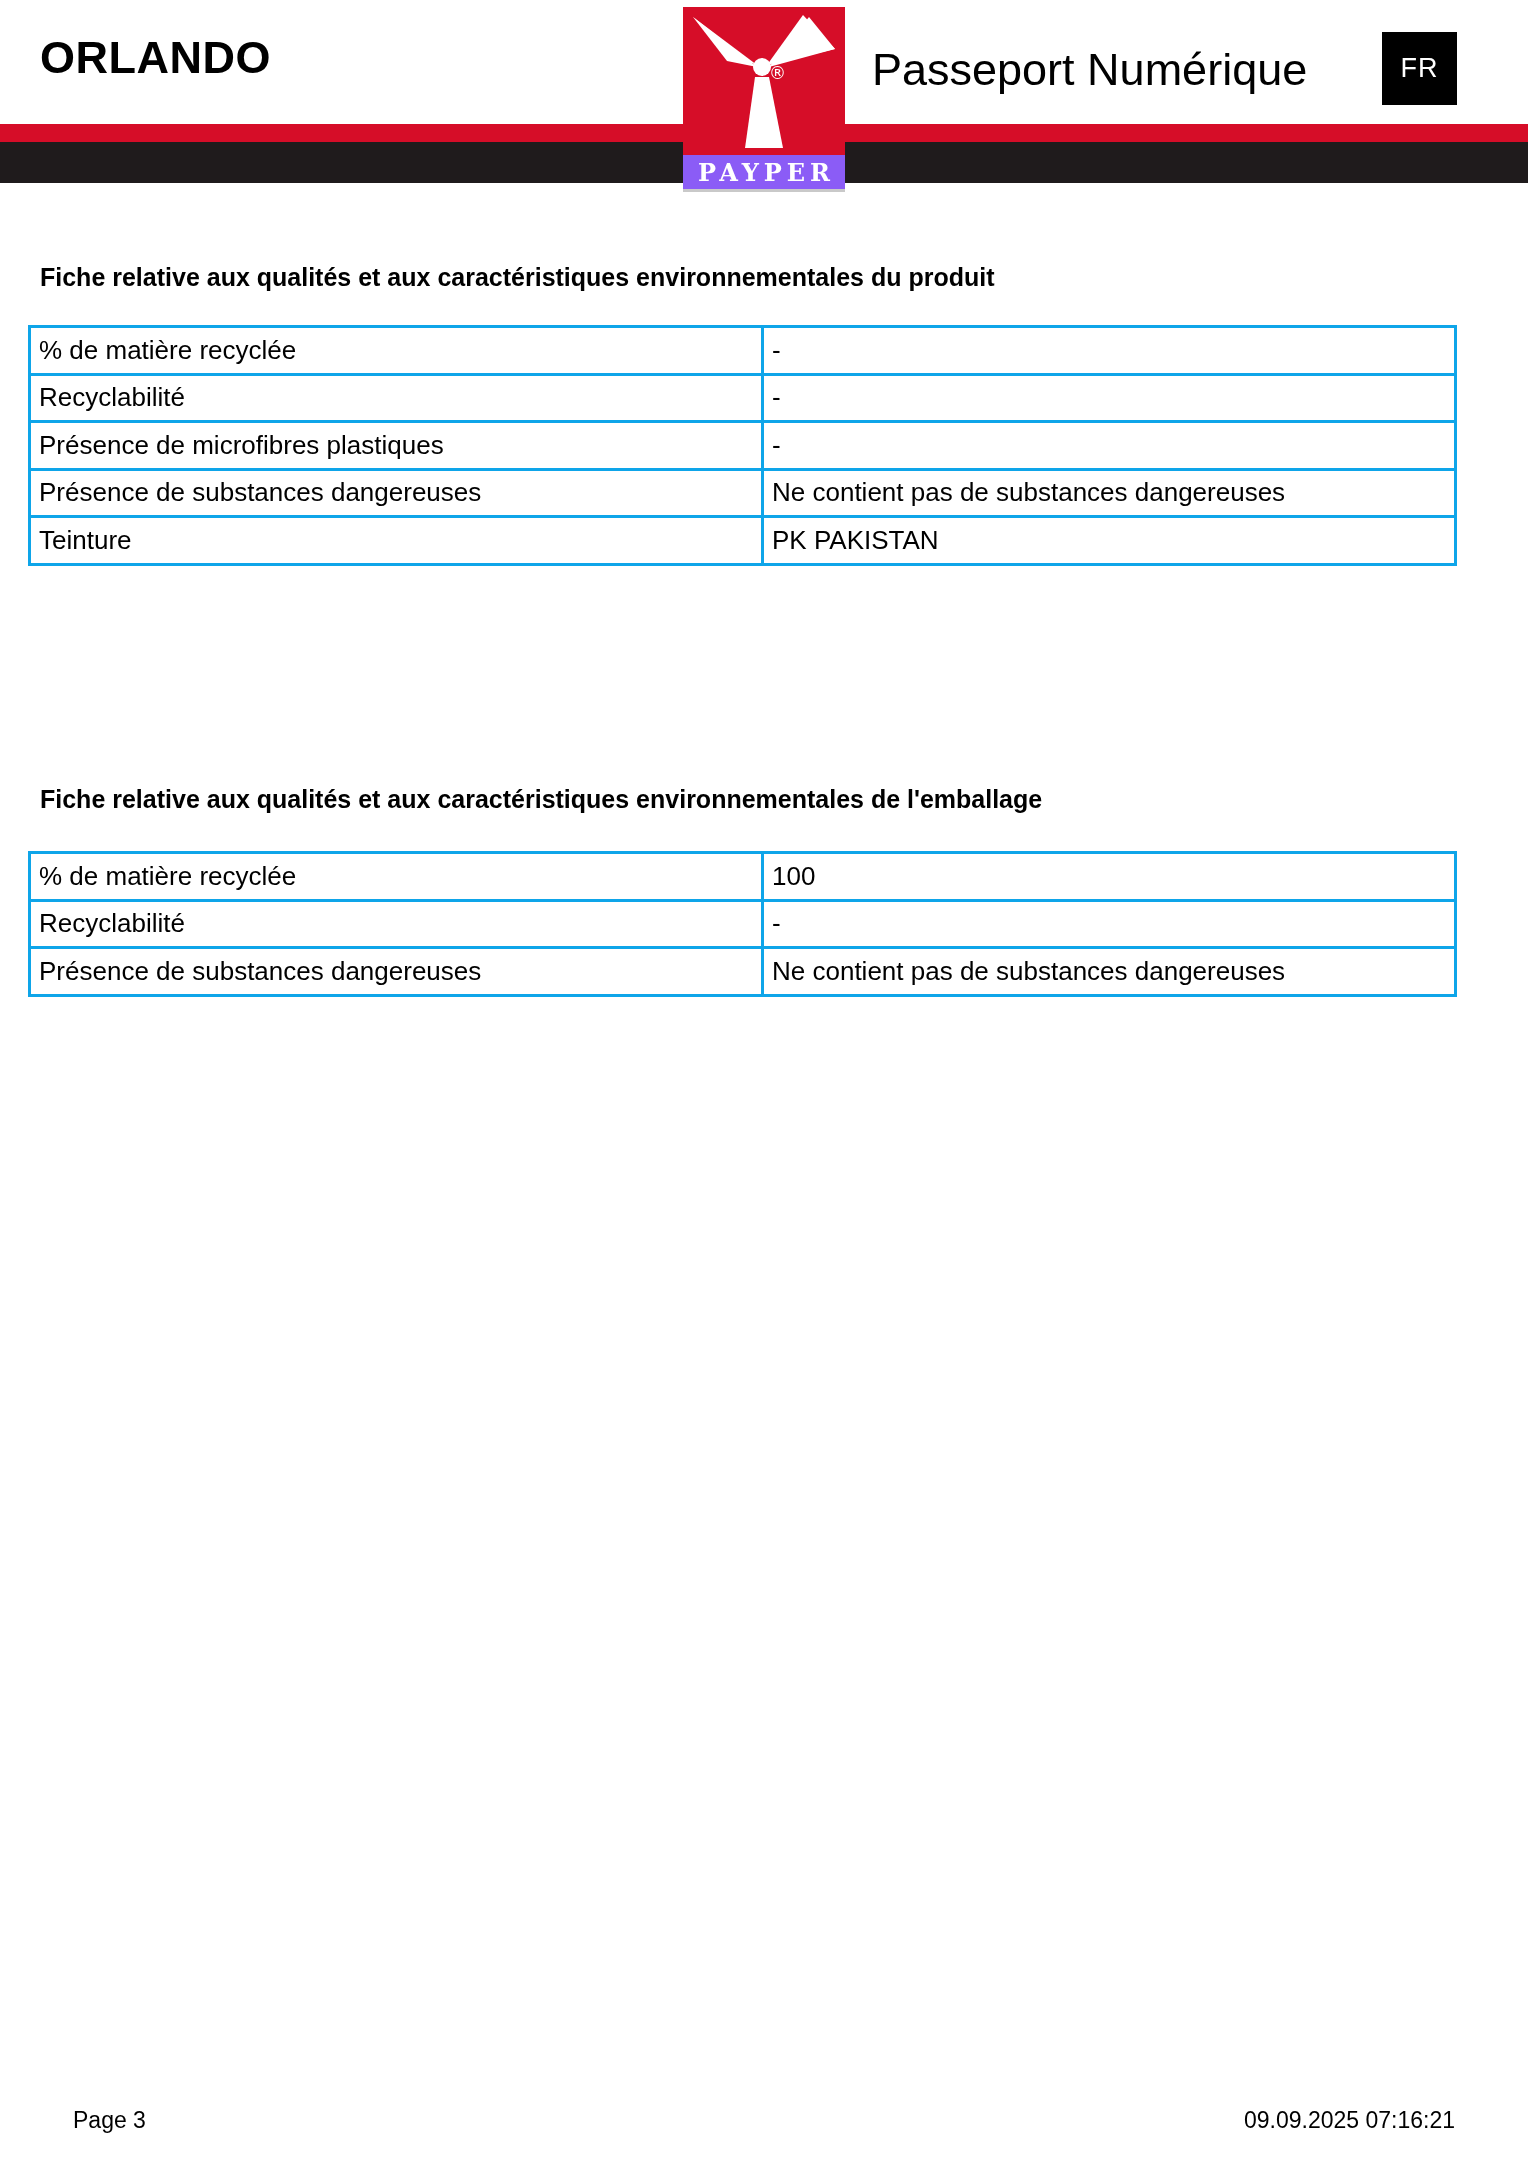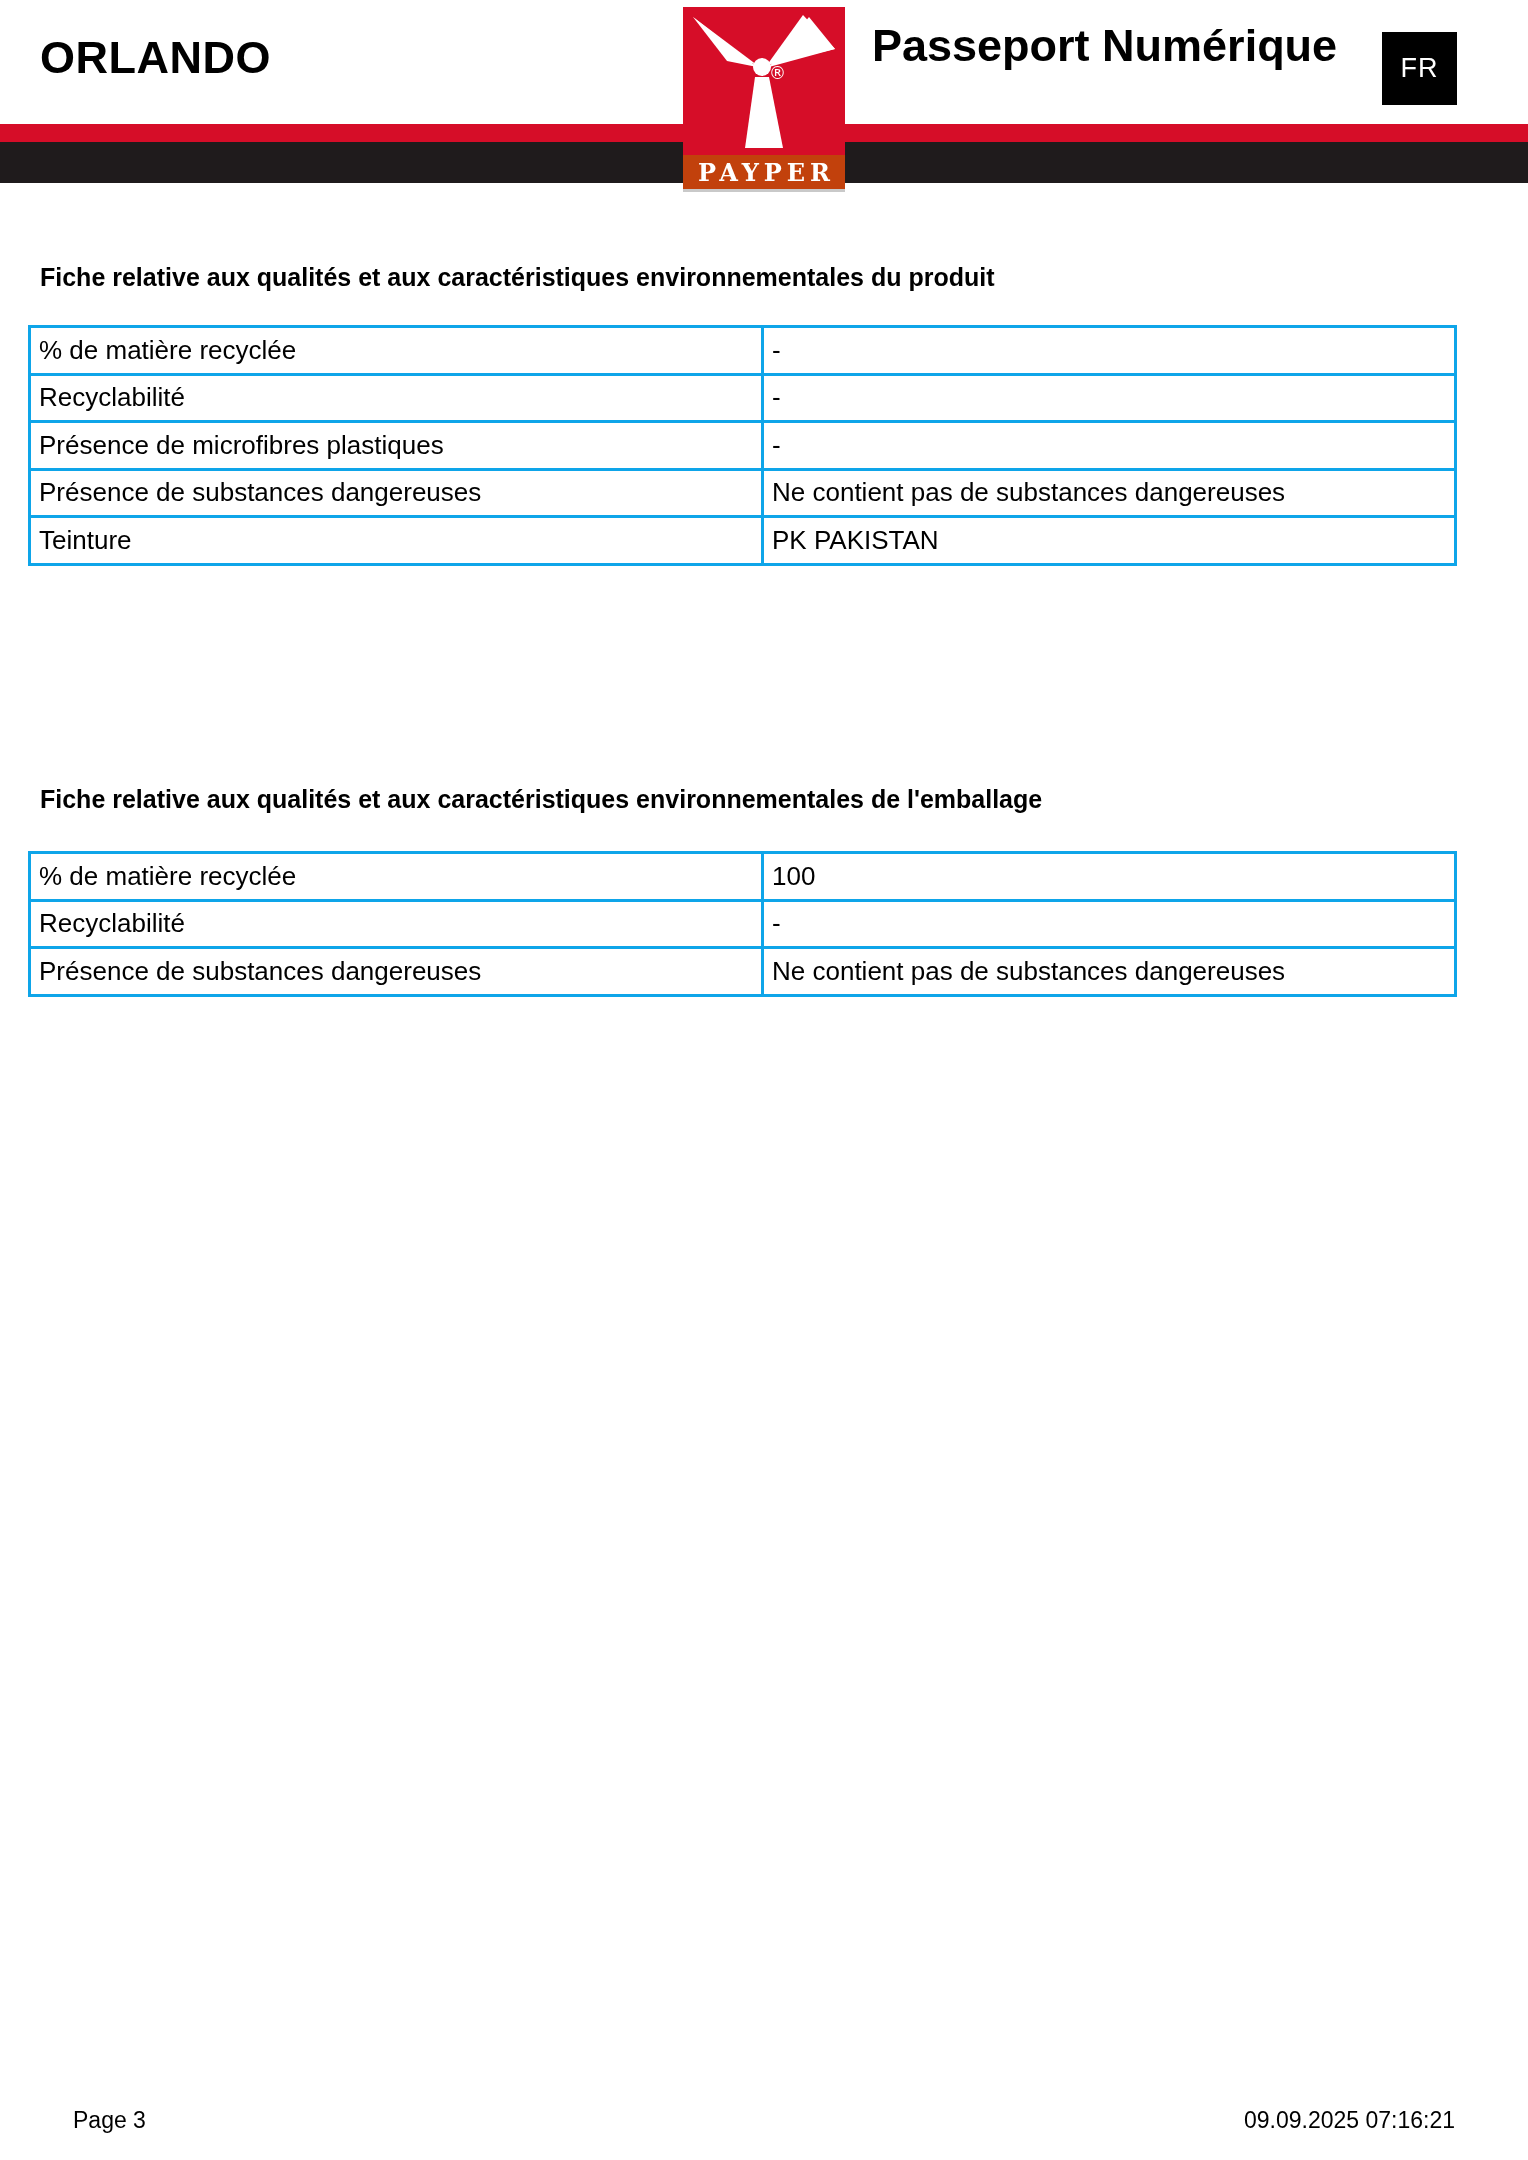--- a/index.html
+++ b/index.html
@@ -13,22 +13,22 @@
     overflow:hidden;
   }
 
   
   .brand-name {
     position:absolute; left:40px; top:36px;
     font-size:45px; font-weight:bold; line-height:44px;
     letter-spacing:0.5px;
   }
   .doc-title {
-    position:absolute; left:872px; top:24px;
-    font-size:45px; font-weight:bold; line-height:44px;
+    position:absolute; left:872px; top:48px;
+    font-size:45px; font-weight:normal; line-height:44px;
   }
   .lang-badge {
     position:absolute; left:1382px; top:32px;
     width:75px; height:73px; background:#000;
     color:#fff; font-size:27px; letter-spacing:1px;
     display:flex; align-items:center; justify-content:center;
   }
   .stripe-red {
     position:absolute; left:0; top:124px; width:1528px; height:18px;
   }
@@ -110,21 +110,21 @@
         <polygon points="84,58 120,8 152,42" fill="#ffffff"></polygon>
         <polygon points="86,60 126,10 152,42" fill="#ffffff"></polygon>
 
         <polygon points="72,70 86,70 100,141 62,141" fill="#ffffff"></polygon>
 
         <circle cx="79" cy="60" r="9" fill="#ffffff"></circle>
 
         <text x="86" y="72" fill="#ffffff" font-size="17" font-family="DejaVu Sans, sans-serif">®</text>
       </svg>
     </div>
-    <div class="logo-black" id="logo-black-box" style="background: #c2410c;">PAYPER</div>
+    <div class="logo-black" id="logo-black-box" style="background: #8b5cf6;">PAYPER</div>
   </div>
 
   <div class="section-title" id="section-title-0">Fiche relative aux qualités et aux caractéristiques environnementales du produit</div>
   <div class="section-title" id="section-title-1">Fiche relative aux qualités et aux caractéristiques environnementales de l'emballage</div>
 
   <table class="data-table" id="table-0">
     <tbody>
         <tr>
           <td class="label-cell">% de matière recyclée</td>
           <td class="value-cell">-</td>

